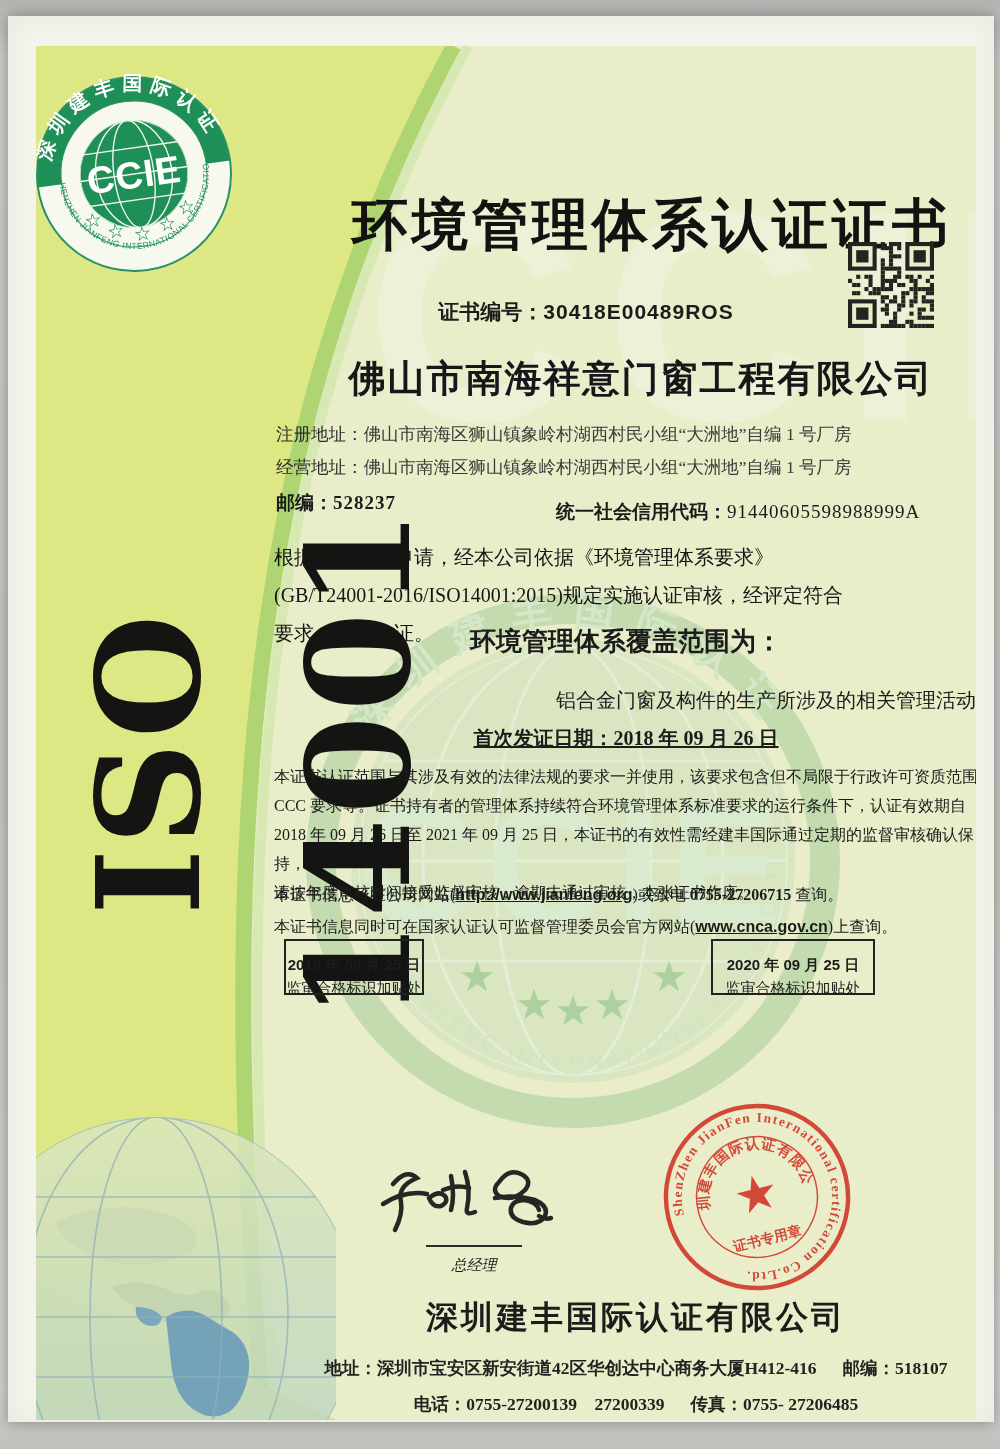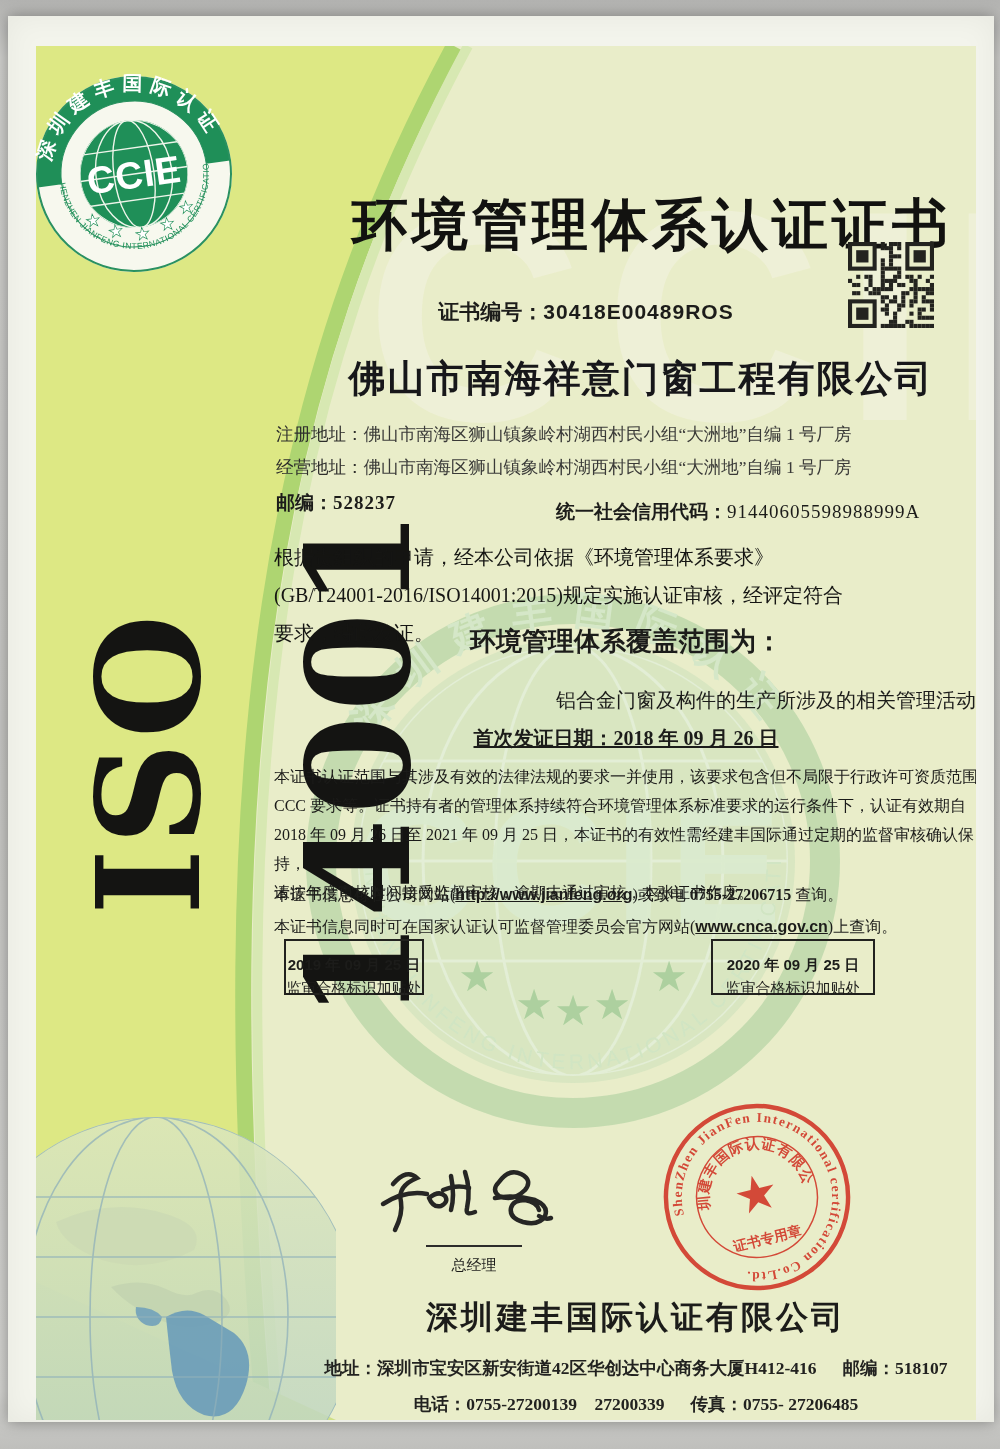--- a/index.html
+++ b/index.html
@@ -57,21 +57,21 @@
   .query1 { left:238px; top:839px; width:724px; font-size:16px; }
   .query2 { left:238px; top:871px; width:724px; font-size:16px; }
   .lk { font-family:"Liberation Sans",sans-serif; font-weight:bold; text-decoration:underline; }
   .bd { font-family:Liberation Serif, serif; font-weight:bold; }
   .stickbox { top:893px; height:56px; border:2px solid #22221f; text-align:center; padding-top:12px; }
   .box1 { left:248px; width:140px; } .box2 { left:675px; width:164px; }
   .stickbox .d { font-family:"Liberation Sans",sans-serif; font-weight:bold; font-size:15px; line-height:24px; }
   .stickbox .l { font-size:15px; line-height:22px; }
   .sig-svg { left:335px; top:1100px; width:210px; height:95px; }
   .sig-line { left:390px; top:1199px; width:96px; height:2px; background:#2c2c2a; }
-  .sig-role { left:380px; top:1210px; width:116px; text-align:center; font-size:15px; }
+  .sig-role { left:380px; top:1210px; width:116px; text-align:center; font-size:15px;font-style:italic; }
   .seal-svg { left:622px; top:1052px; width:198px; height:198px; transform:rotate(-14deg); opacity:.92; }
   .issuer { left:230px; top:1250px; width:740px; text-align:center;
     font-size:32px; font-weight:bold; letter-spacing:3px; }
   .f-row { width:740px; text-align:center; font-size:17.5px; font-weight:bold; color:#222220; }
   .f1 { left:230px; top:1310px; } .f2 { left:230px; top:1346px; }
   .gap { display:inline-block; width:26px; }
 </style>
 </head>
 <body>
 

